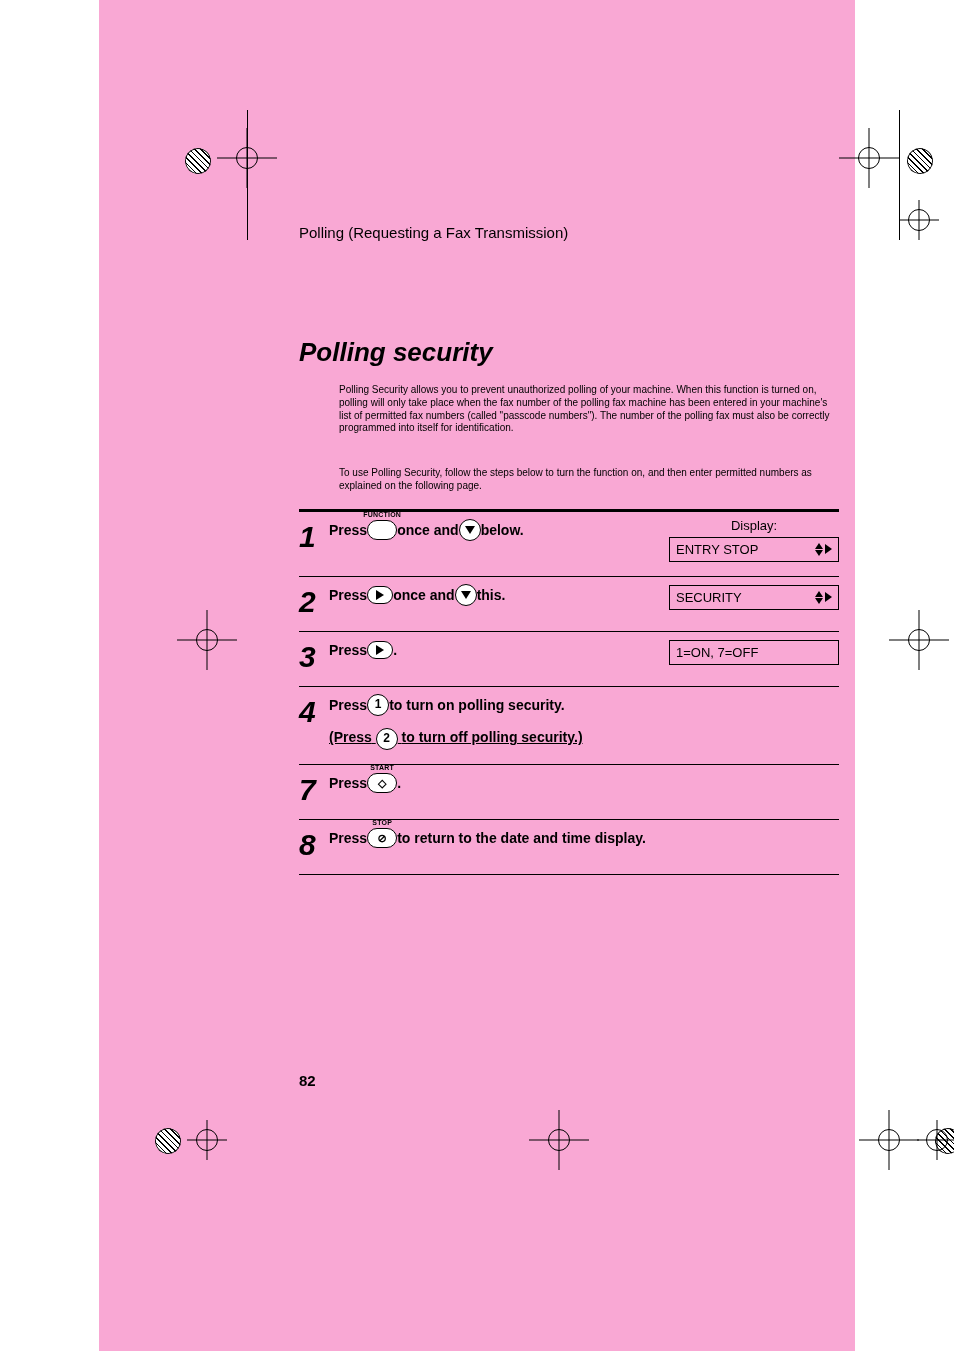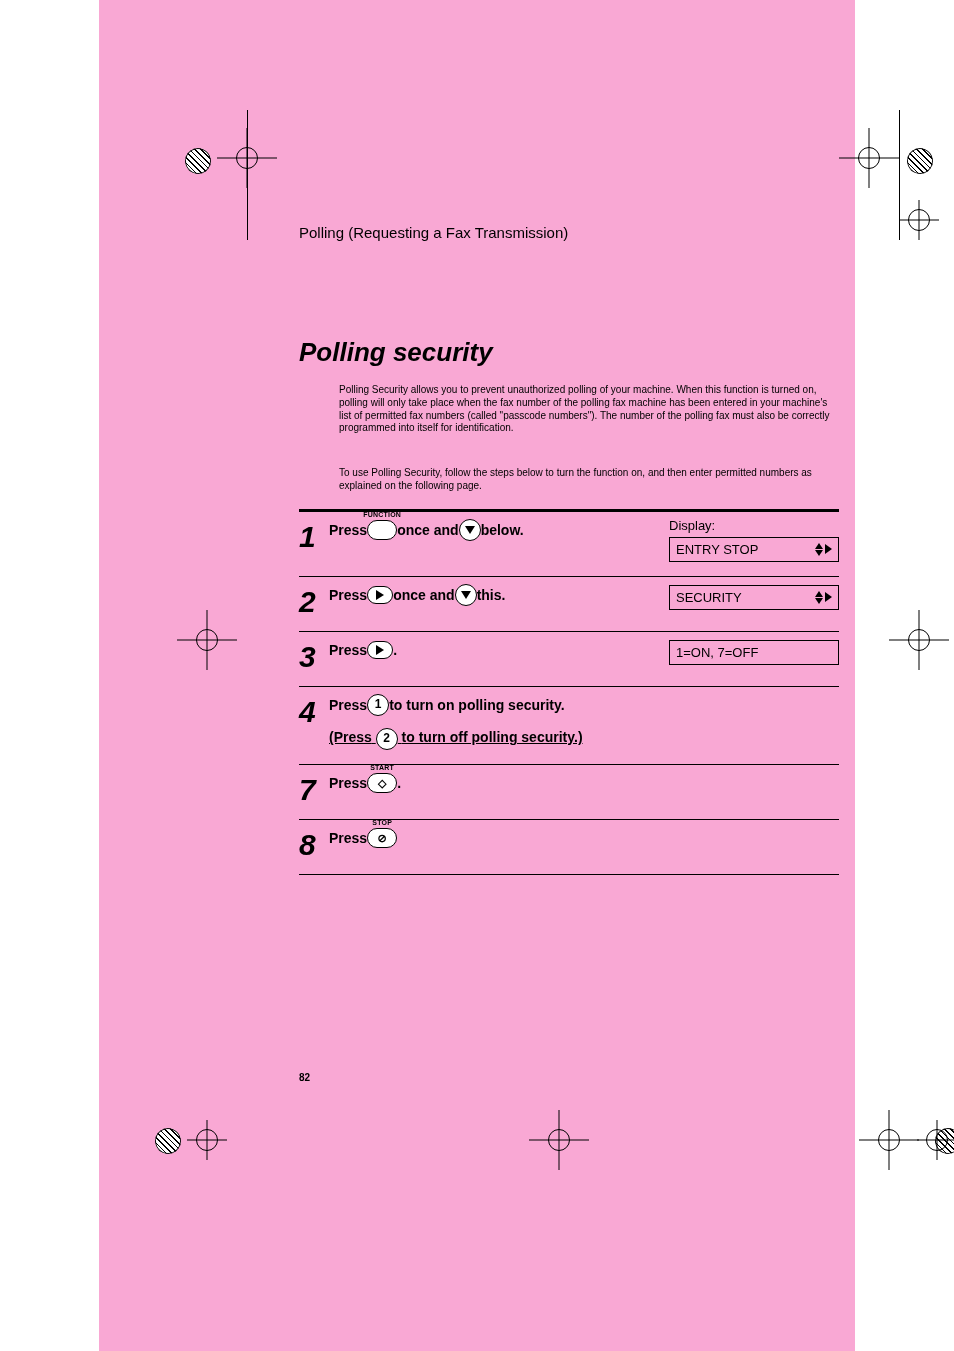--- a/index.html
+++ b/index.html
@@ -66,20 +66,21 @@
     font-weight: bold;
     line-height: 1.6;
   }
   .step-right {
     width: 170px;
     font-size: 13px;
     font-weight: normal;
   }
   .display-label {
     margin-bottom: 4px;
+    text-align: center;
   }
   .lcd {
     border: 1px solid #000;
     padding: 4px 6px;
     font-size: 13px;
     display: flex;
     align-items: center;
     justify-content: space-between;
     margin-top: 2px;
   }
@@ -173,21 +174,21 @@
     width: 0; height: 0;
     border-top: 5px solid transparent;
     border-bottom: 5px solid transparent;
     border-left: 8px solid #000;
   }
   .page-num {
     position: absolute;
     left: 200px;
     top: 1072px;
     font-weight: bold;
-    font-size: 10px;
+    font-size: 15px;
   }
   
   .reg {
     position: absolute;
     width: 60px;
     height: 60px;
   }
   .reg .cross-v, .reg .cross-h {
     position: absolute;
     background: #000;
@@ -410,20 +411,21 @@
 
     <div class="step">
       <div class="step-num">8</div>
       <div class="step-body">
         <span class="inline">
           <span>Press</span>
           <span class="btn-oval">
             <span class="oval-label">STOP</span>
             <span class="oval-glyph">⊘</span>
           </span>
+          <span>to return to the date and time display.</span>
         </span>
       </div>
       <div class="step-right"></div>
     </div>
 
     <hr class="hr-thin">
   </div>
 
   <div class="page-num">82</div>
 </div>

